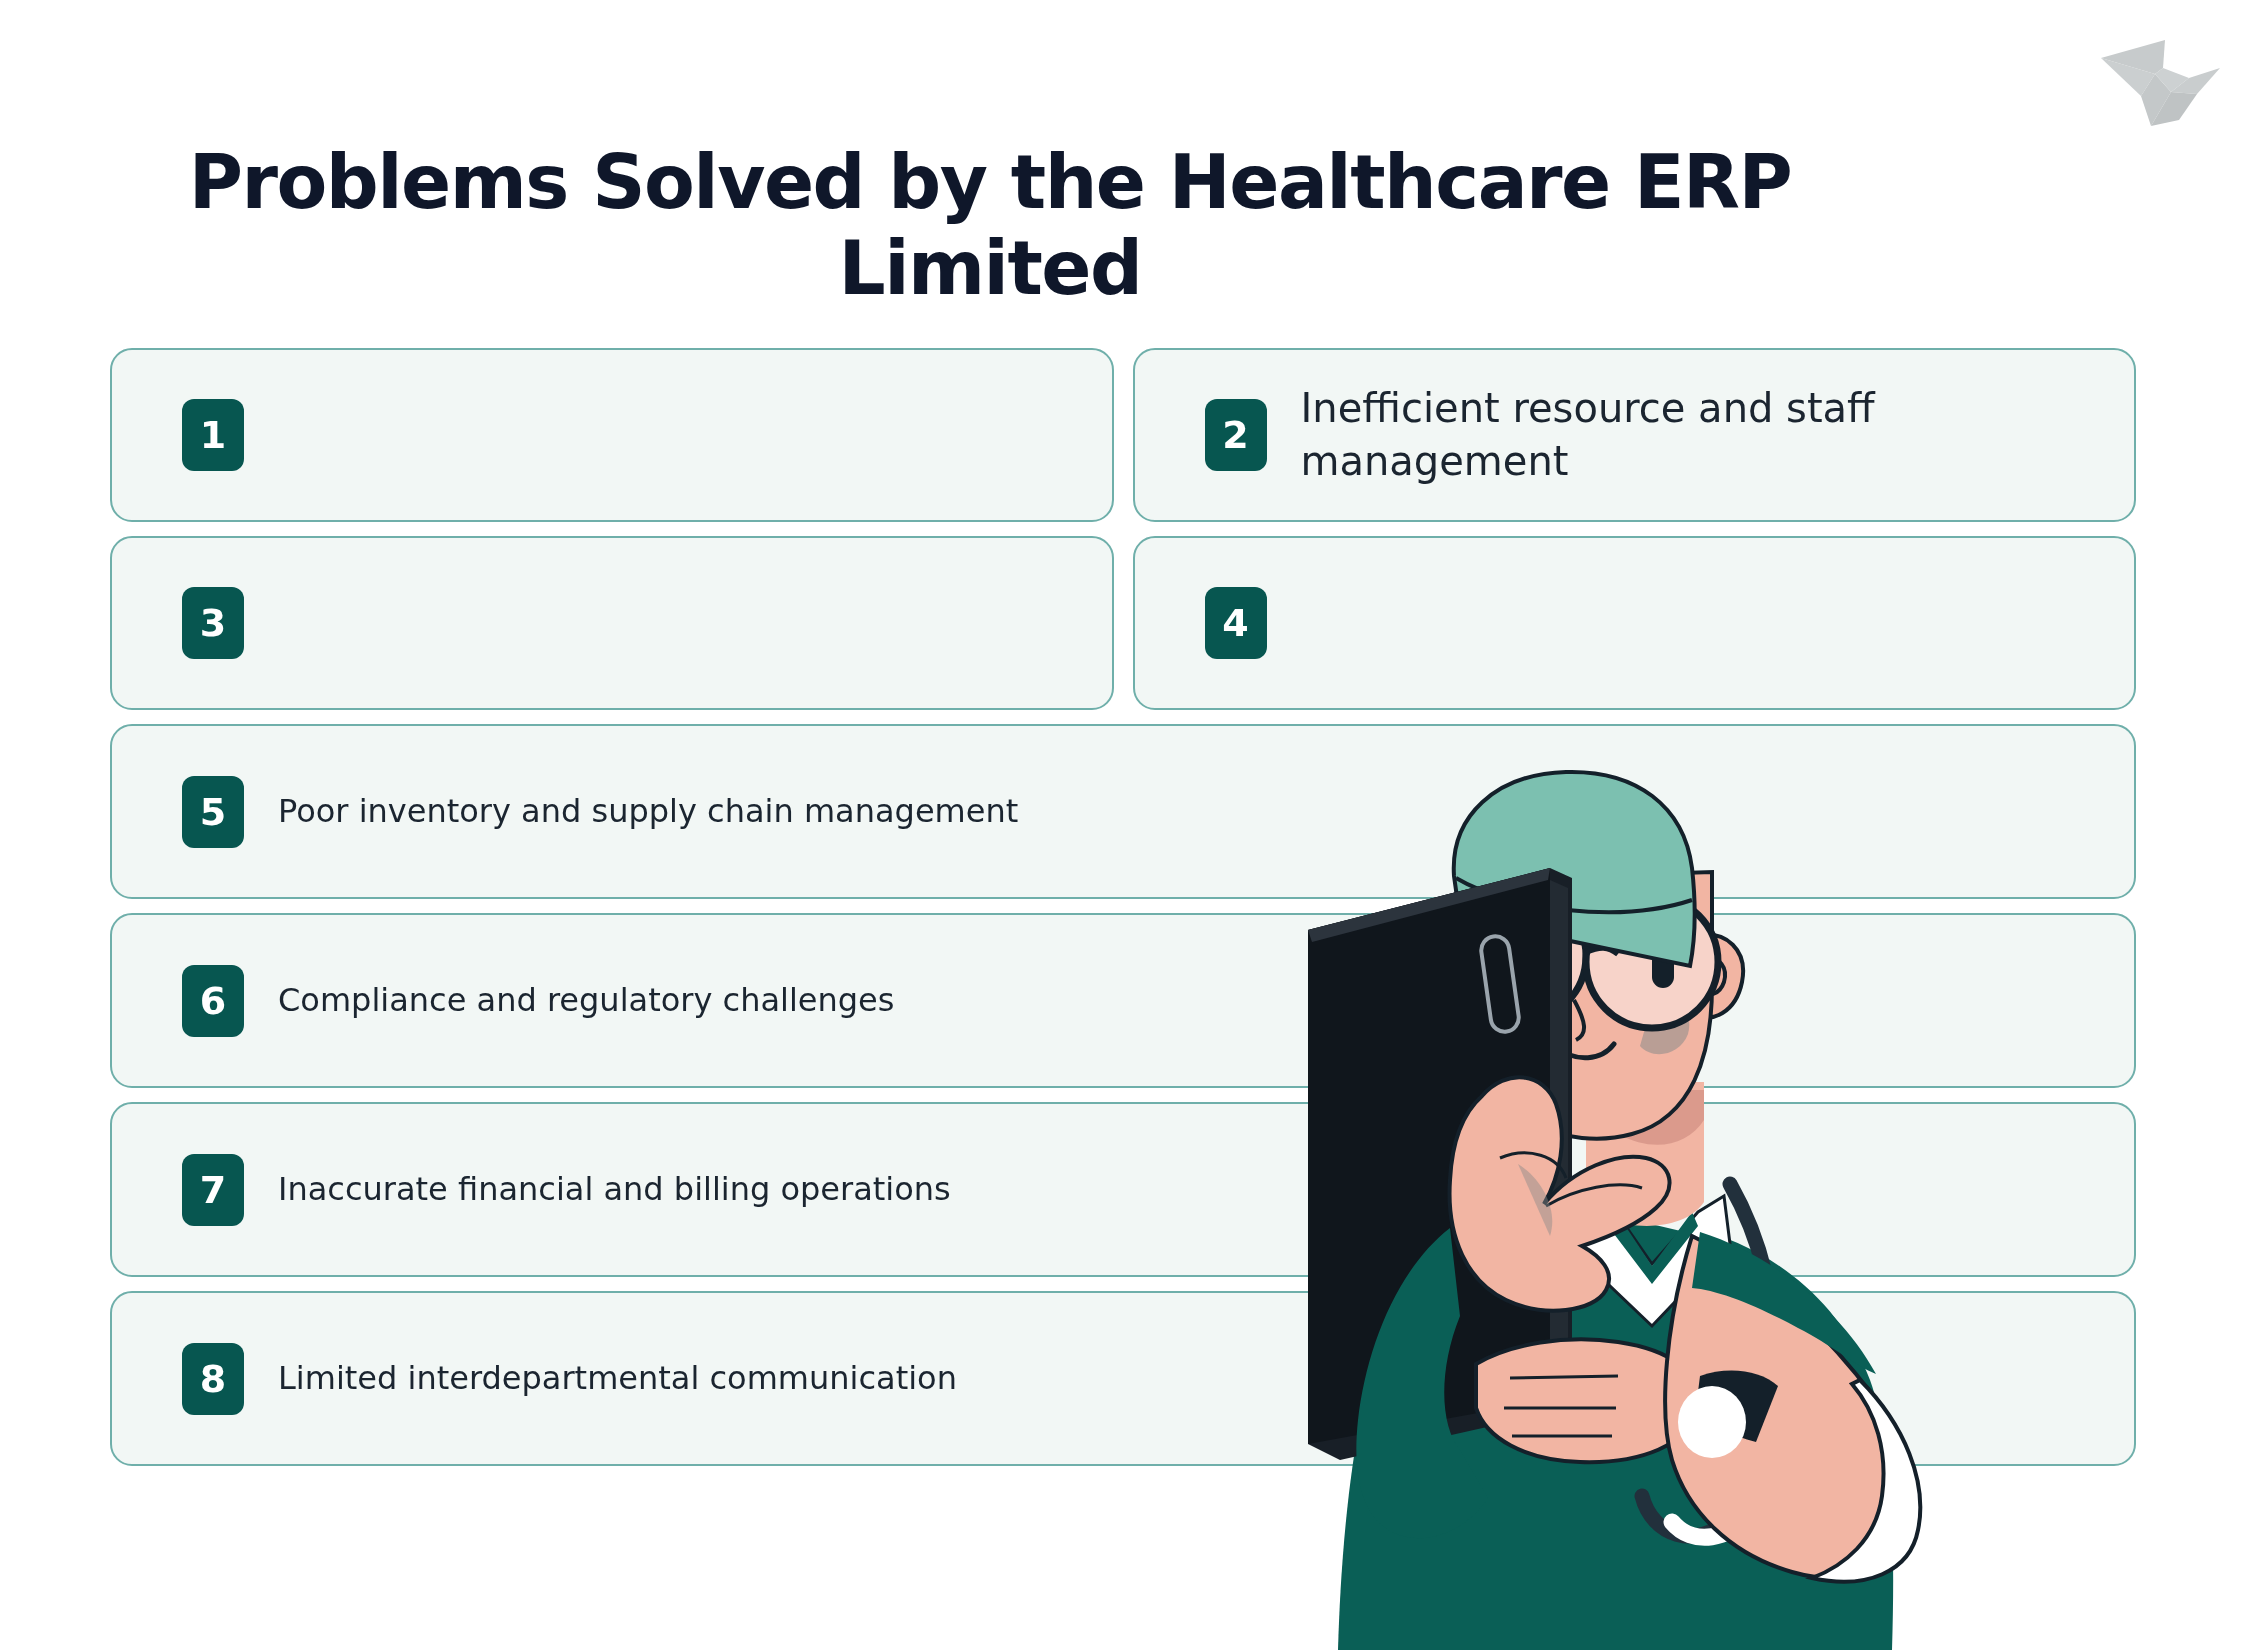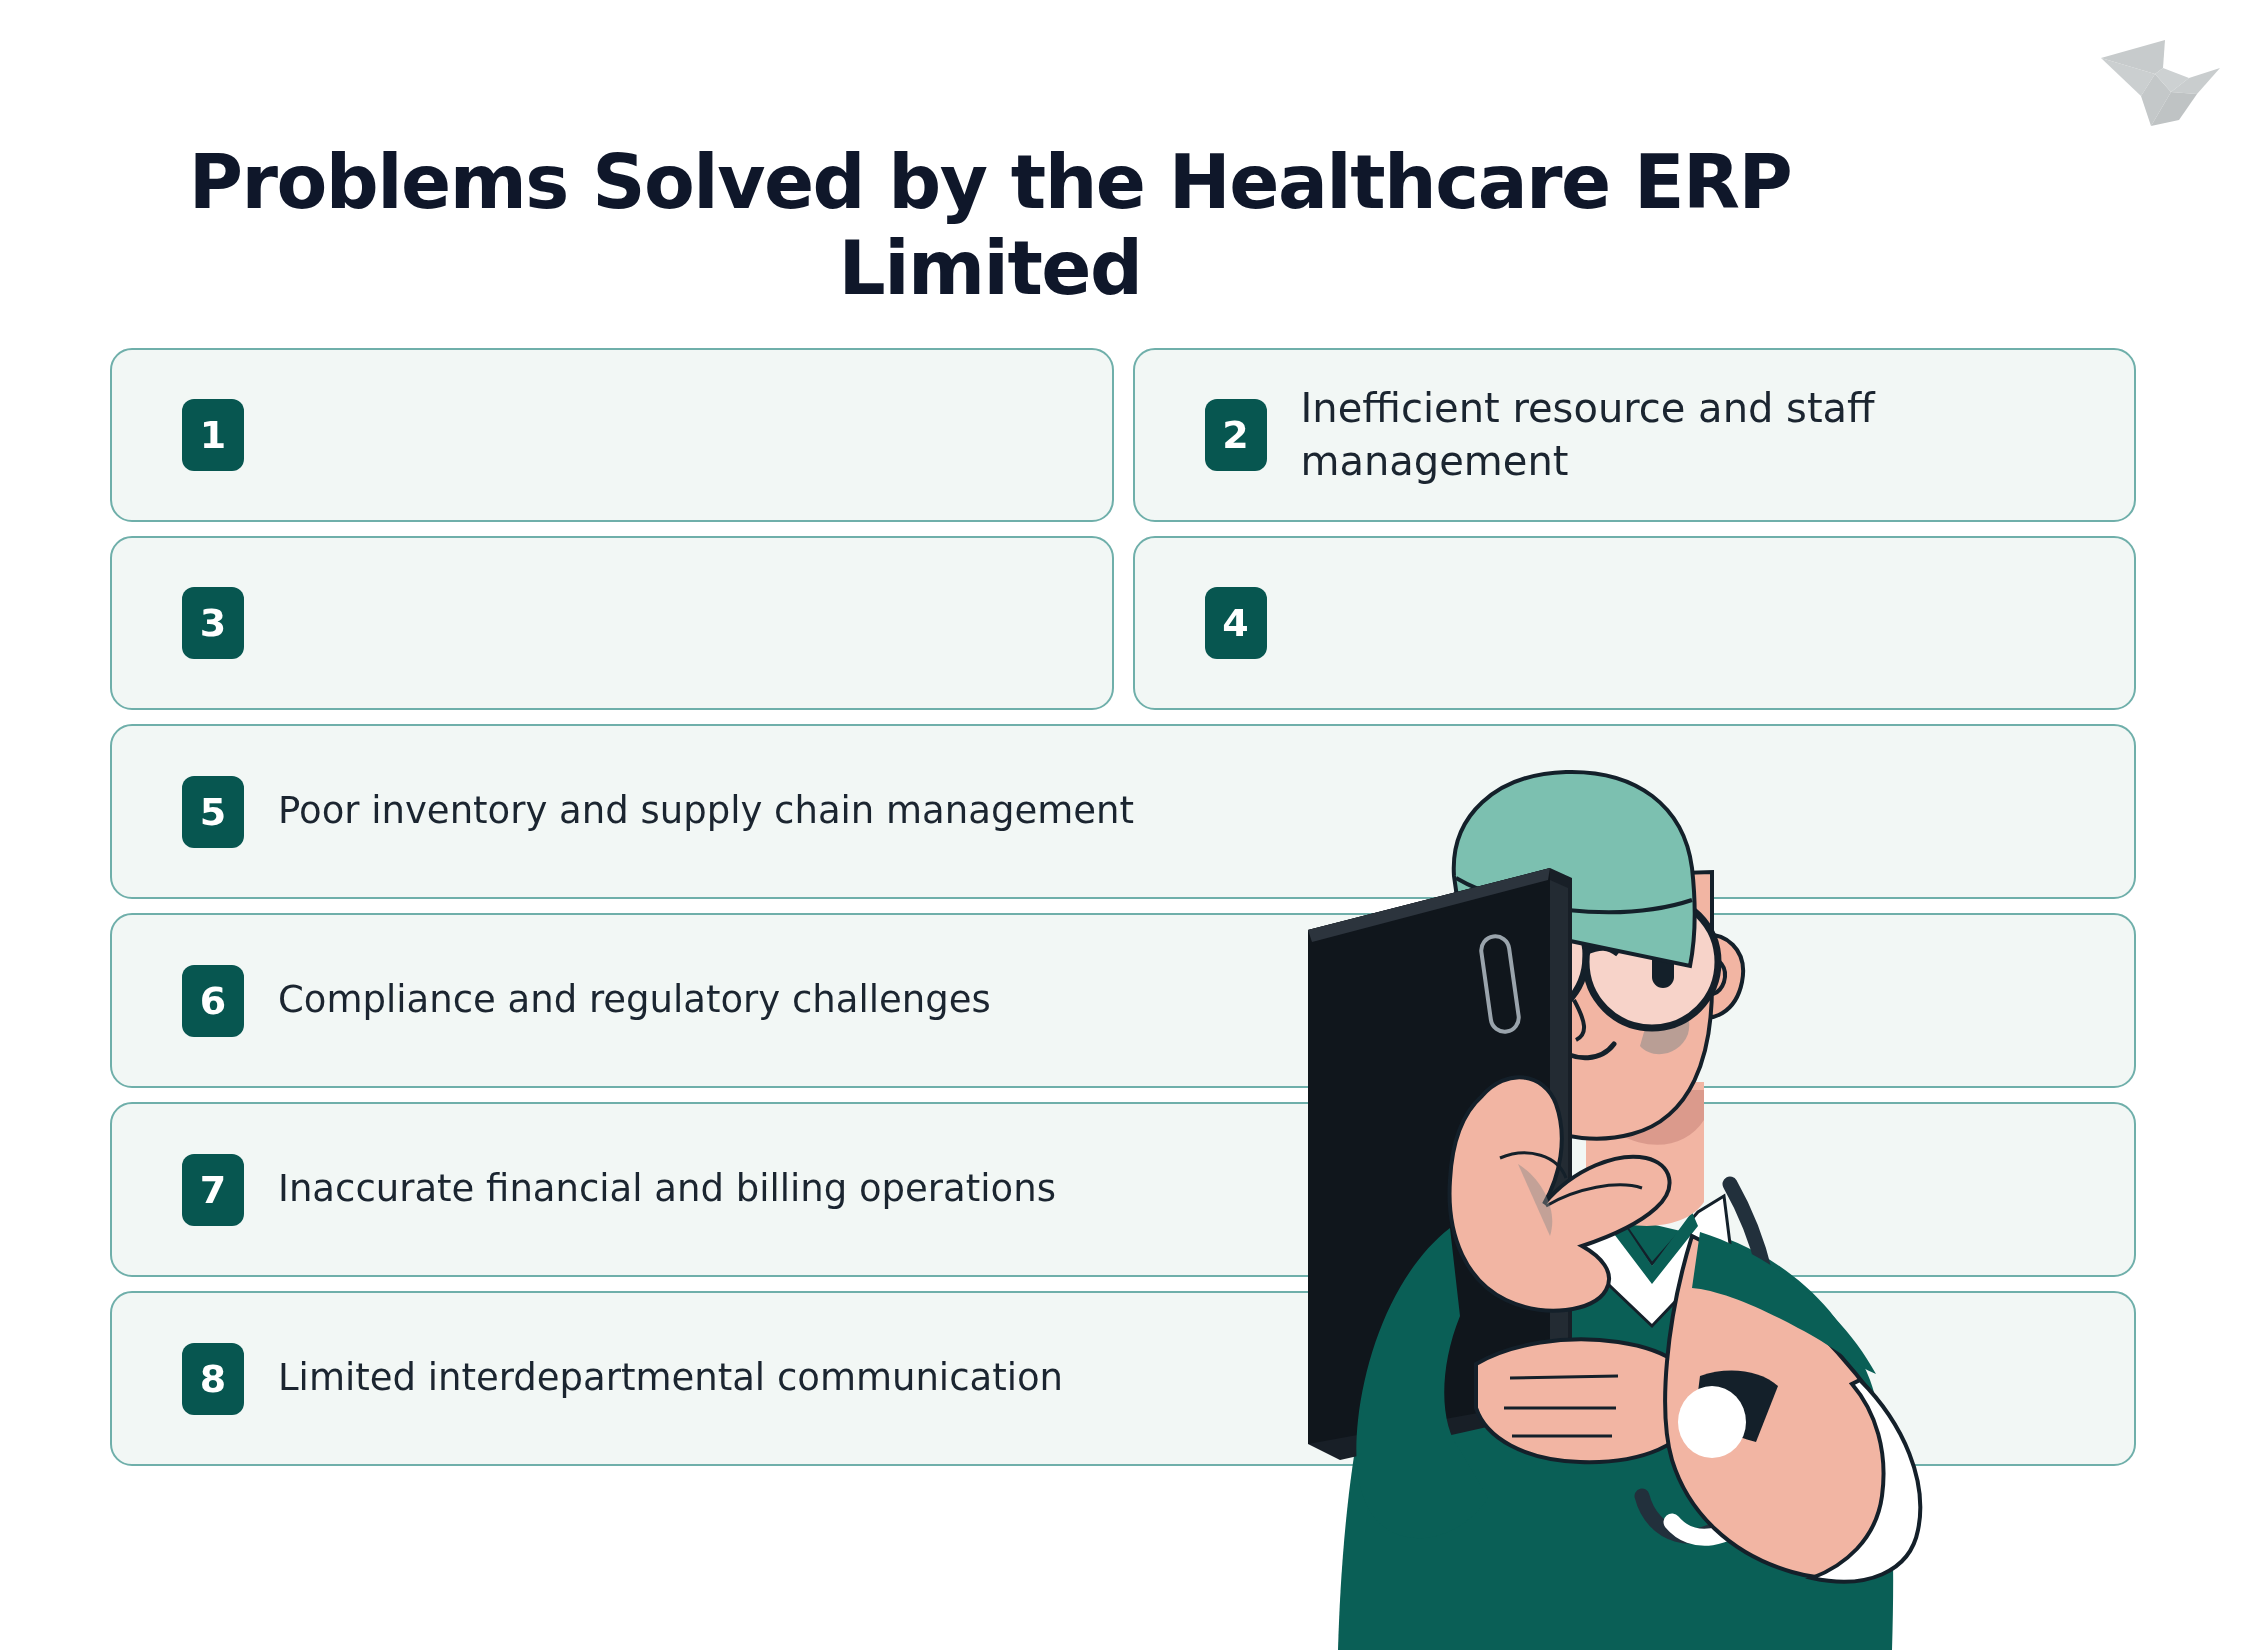--- a/index.html
+++ b/index.html
@@ -74,21 +74,21 @@
     margin-right:34px;
   }
   .card-text {
     font-family:"DejaVu Sans", sans-serif;
     font-weight:400;
     font-size:40px;
     line-height:1.32;
     color:#1B2530;
     padding-right:30px;
   }
-  .card.full .card-text { font-size:37px; }
+  .card.full .card-text { font-size:32px; }
 
   
   .doctor {
     position:absolute;
     left:1300px; top:760px;
     width:700px; height:890px;
     z-index:25;
     pointer-events:none;
   }
 </style>

